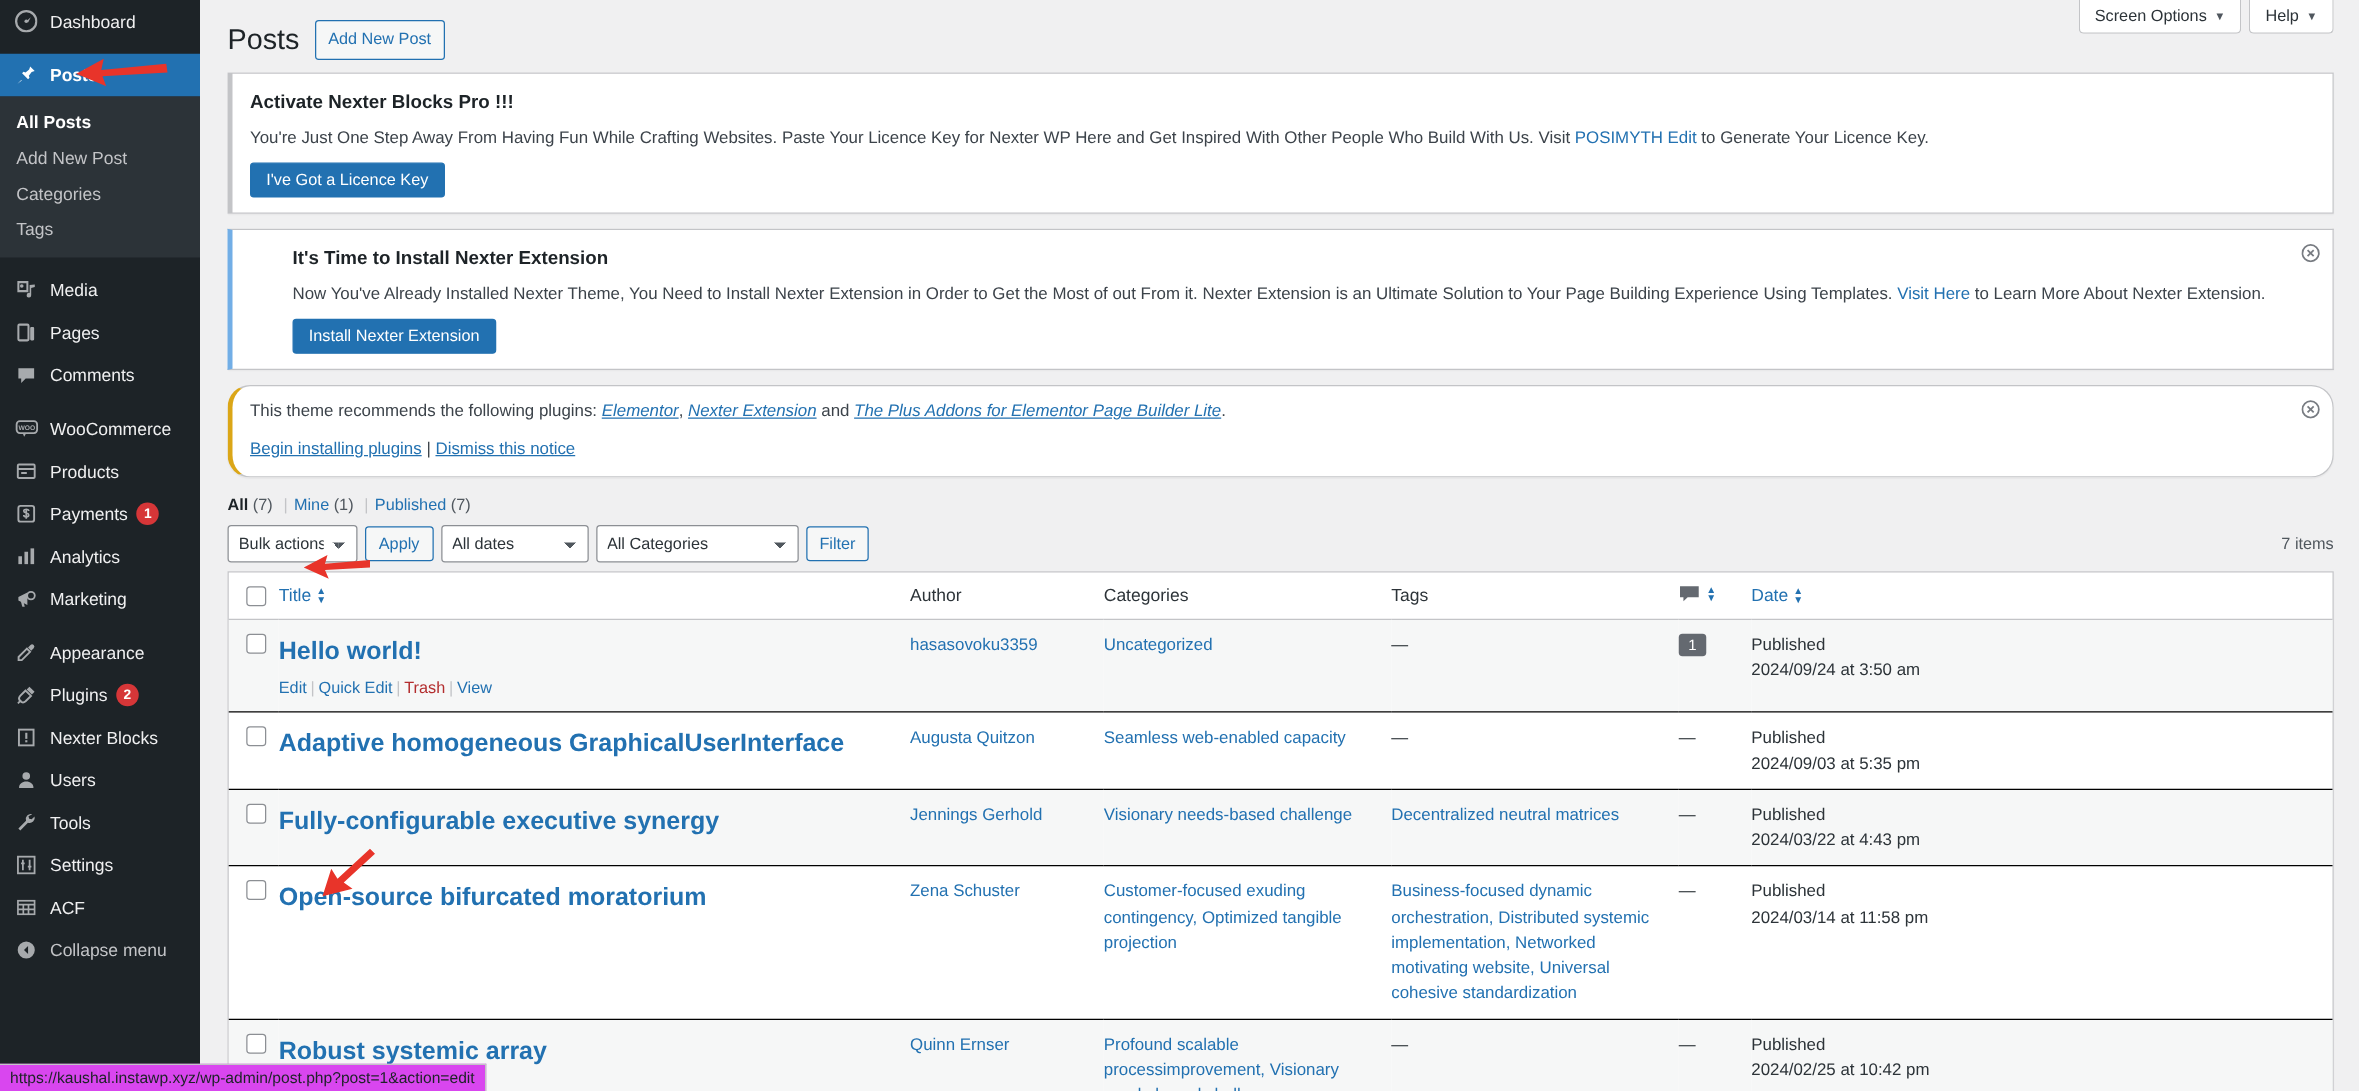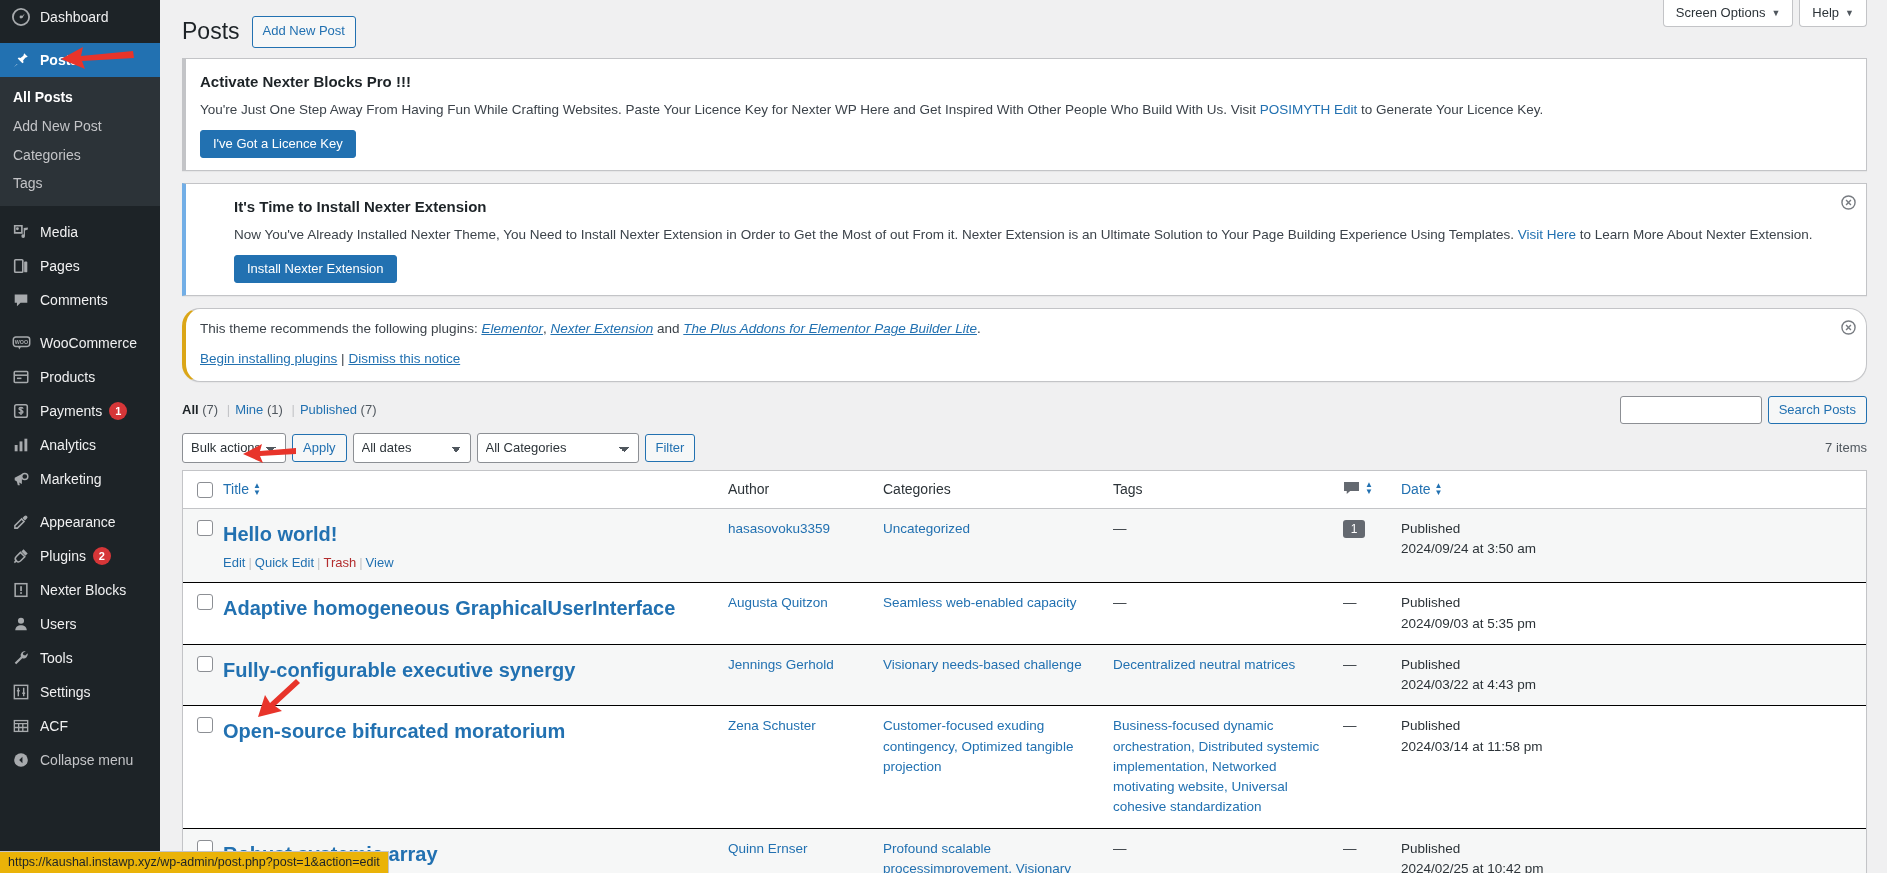--- a/index.html
+++ b/index.html
@@ -321,21 +321,21 @@
   }
   .date-cell { font-size: 13.5px; color: #2c3338; }
 
   
   .annot-arrow { position: absolute; pointer-events: none; }
 
   
   #statusbar {
     position: absolute;
     left: 0; bottom: 0;
-    background: #eab308;
+    background: #d946ef;
     border: 1px solid #c3c4c7;
     border-left: none; border-bottom: none;
     font-size: 12.5px;
     color: #1d2327;
     padding: 3px 8px 4px 8px;
     font-family: "Liberation Sans", sans-serif;
     white-space: nowrap;
     z-index: 50;
   }
 </style>
@@ -618,24 +618,20 @@
           <a>Mine</a>
           <span class="count">(1)</span>
           <span class="sep">|</span>
         </li>
         <li>
           <a>Published</a>
           <span class="count">(7)</span>
         </li>
       </ul>
 
-      <div class="search-box">
-        <input type="search" placeholder="" style="">
-        <button class="btn-secondary">Search Posts</button>
-      </div>
     </div>
 
     <div class="tablenav">
       <div class="actions">
         <select class="wp-select sel-bulk">
           <option>Bulk actions</option>
         </select>
         <button class="btn-secondary">Apply</button>
         <select class="wp-select sel-dates">
           <option>All dates</option>

